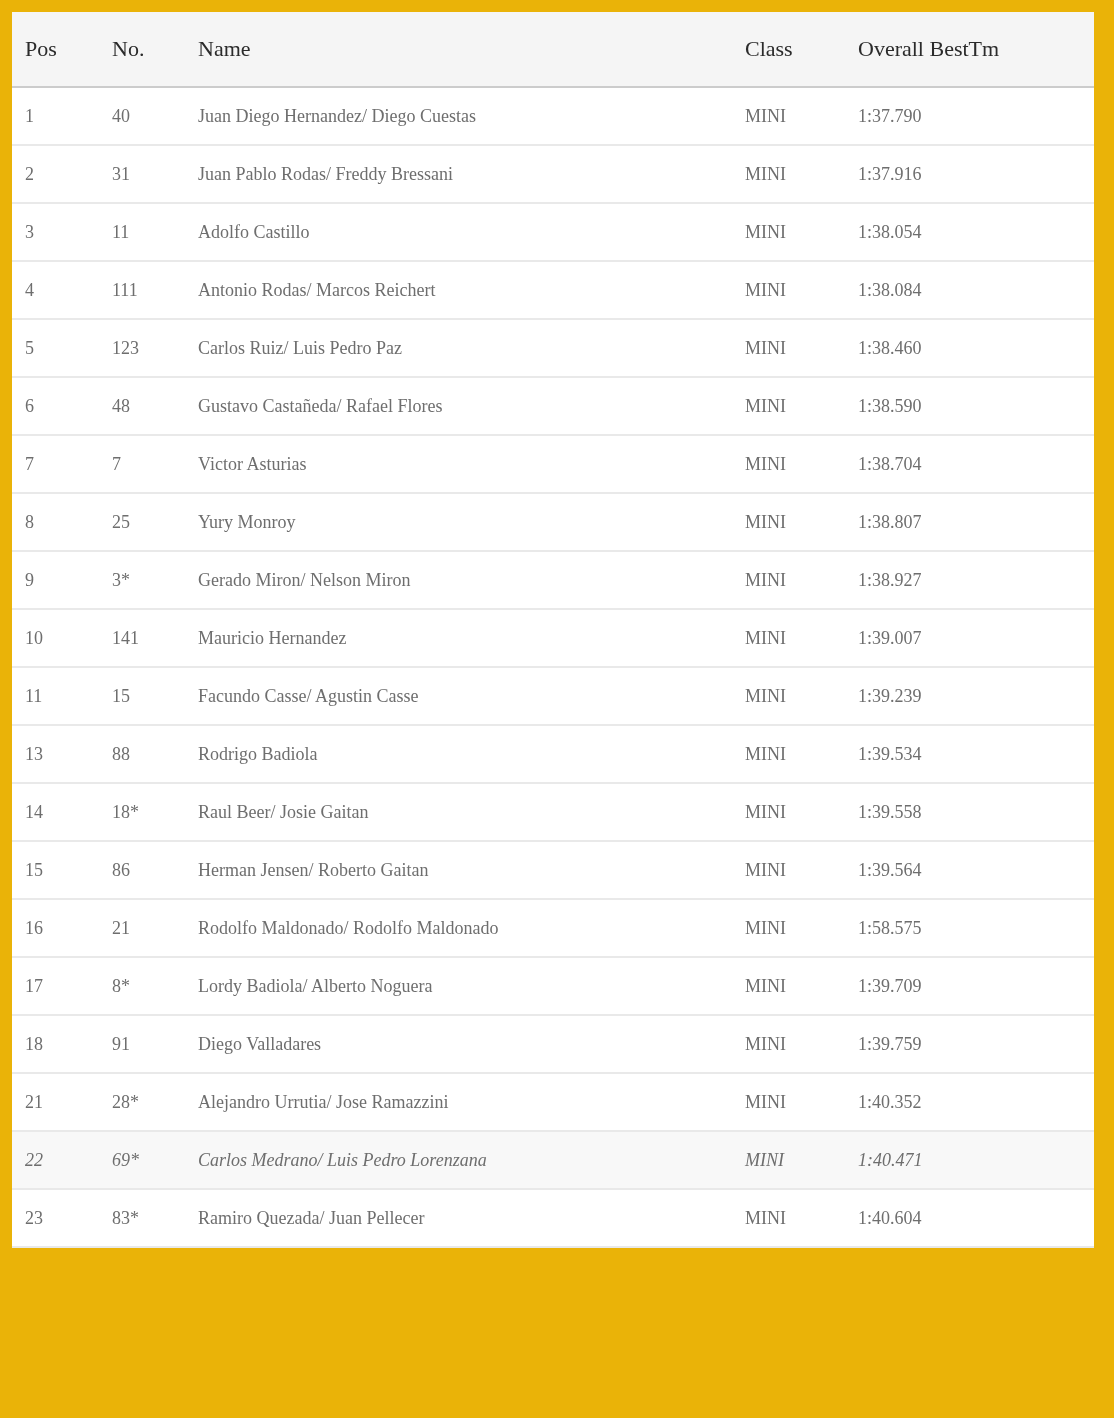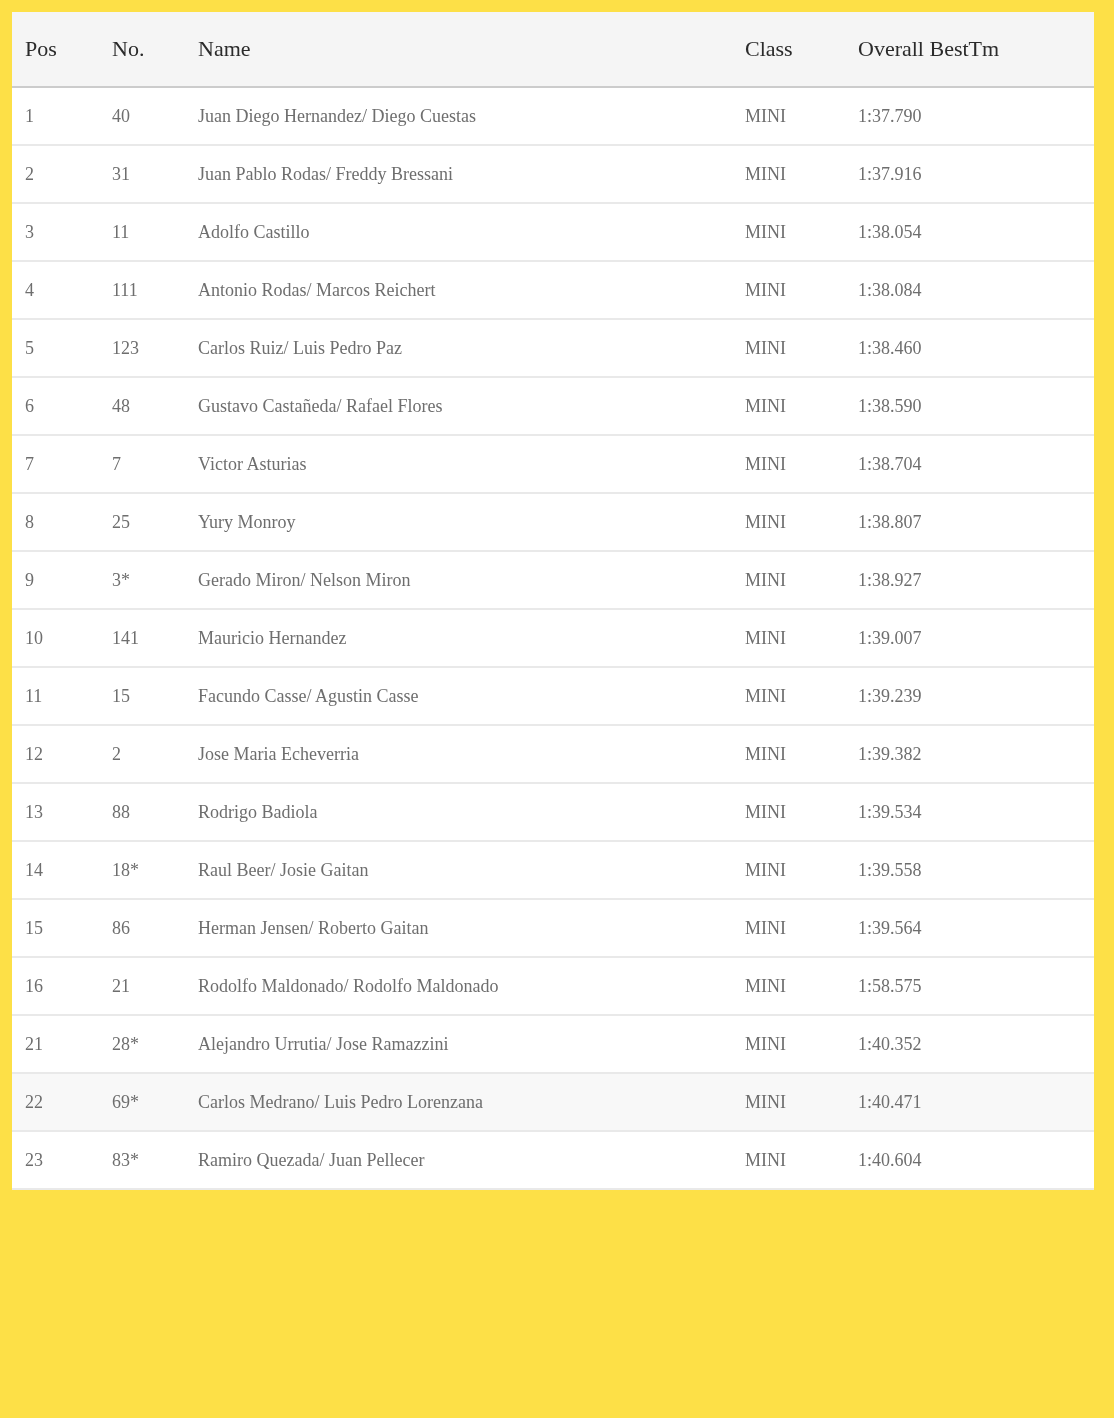--- a/index.html
+++ b/index.html
@@ -4,21 +4,21 @@
 <style>
   * { margin: 0; padding: 0; box-sizing: border-box; }
   html, body {
     background: #ffffff;
     font-family: "Liberation Serif", "DejaVu Serif", serif;
   }
   .page {
     width: 1114px;
     height: 1418px;
     overflow: hidden;
-    background: #fde047;
+    background: #eab308;
   }
   .table-wrap {
     padding: 12px 20px 0 12px;
   }
   table.results {
     width: 1082px;
     border-collapse: collapse;
     table-layout: fixed;
   }
   col.c-pos   { width: 87px; }
@@ -45,20 +45,21 @@
     padding-left: 13px;
     font-size: 18px;
     color: #6e6e6e;
     border-bottom: 2px solid #e9e9e9;
     white-space: nowrap;
     overflow: hidden;
     background: #ffffff;
   }
   tbody tr.highlight td {
     background: #f8f8f8;
+    font-style: italic;
   }
 </style>
 </head>
 <body>
 
 <div class="page">
   <div class="table-wrap">
     <table class="results">
       <colgroup>
         <col class="c-pos">
@@ -148,27 +149,20 @@
             <td>1:39.007</td>
           </tr>
           <tr>
             <td>11</td>
             <td>15</td>
             <td>Facundo Casse/ Agustin Casse</td>
             <td>MINI</td>
             <td>1:39.239</td>
           </tr>
           <tr>
-            <td>12</td>
-            <td>2</td>
-            <td>Jose Maria Echeverria</td>
-            <td>MINI</td>
-            <td>1:39.382</td>
-          </tr>
-          <tr>
             <td>13</td>
             <td>88</td>
             <td>Rodrigo Badiola</td>
             <td>MINI</td>
             <td>1:39.534</td>
           </tr>
           <tr>
             <td>14</td>
             <td>18*</td>
             <td>Raul Beer/ Josie Gaitan</td>
@@ -181,20 +175,34 @@
             <td>Herman Jensen/ Roberto Gaitan</td>
             <td>MINI</td>
             <td>1:39.564</td>
           </tr>
           <tr>
             <td>16</td>
             <td>21</td>
             <td>Rodolfo Maldonado/ Rodolfo Maldonado</td>
             <td>MINI</td>
             <td>1:58.575</td>
+          </tr>
+          <tr>
+            <td>17</td>
+            <td>8*</td>
+            <td>Lordy Badiola/ Alberto Noguera</td>
+            <td>MINI</td>
+            <td>1:39.709</td>
+          </tr>
+          <tr>
+            <td>18</td>
+            <td>91</td>
+            <td>Diego Valladares</td>
+            <td>MINI</td>
+            <td>1:39.759</td>
           </tr>
           <tr>
             <td>21</td>
             <td>28*</td>
             <td>Alejandro Urrutia/ Jose Ramazzini</td>
             <td>MINI</td>
             <td>1:40.352</td>
           </tr>
           <tr class="highlight">
             <td>22</td>

